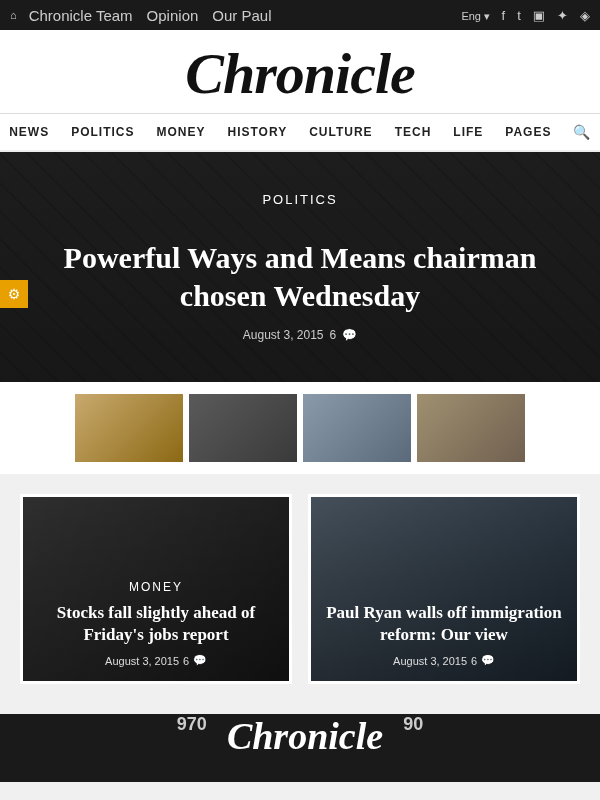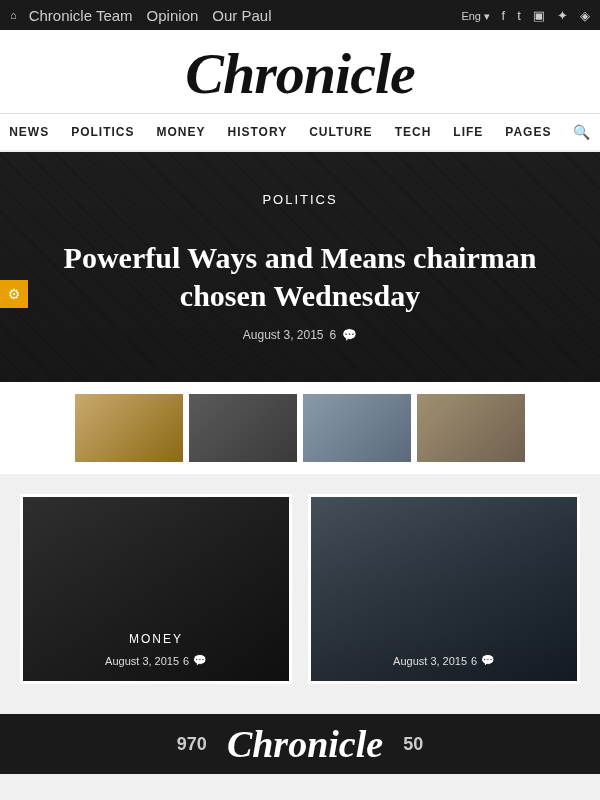--- a/index.html
+++ b/index.html
@@ -186,23 +186,22 @@
       text-align: center;
       display: flex;
       align-items: center;
       justify-content: center;
       gap: 4px;
     }
 
     
     .footer-bar {
       background: #1a1a1a;
-      height: 60px;
-      display: flex;
-      align-items: center;
+      height: 68px;
+      display: flex;
       justify-content: center;
       gap: 20px;
       margin-top: 10px;
     }
     .footer-num {
       color: #ccc;
       font-size: 18px;
       font-weight: 700;
     }
     .footer-title {
@@ -287,37 +286,39 @@
 
 <div class="settings-btn">
   <span>⚙</span>
 </div>
 
 <div class="cards-section">
   <div class="card">
     <div class="card-bg card-1-bg"></div>
     <div class="card-content">
       <div class="card-category">Money</div>
+      <div class="card-title">Stocks fall slightly ahead of Friday's jobs report</div>
       <div class="card-meta">
         <span>August 3, 2015</span>
         <span>6</span>
         <span>💬</span>
       </div>
     </div>
   </div>
 
   <div class="card">
     <div class="card-bg card-2-bg"></div>
     <div class="card-content">
+      <div class="card-title">Paul Ryan walls off immigration reform: Our view</div>
       <div class="card-meta">
         <span>August 3, 2015</span>
         <span>6</span>
         <span>💬</span>
       </div>
     </div>
   </div>
 </div>
 
 <div class="footer-bar">
   <span class="footer-num">970</span>
   <span class="footer-title">Chronicle</span>
-  <span class="footer-num">50</span>
+  <span class="footer-num">90</span>
 </div>
 
 </body></html>

